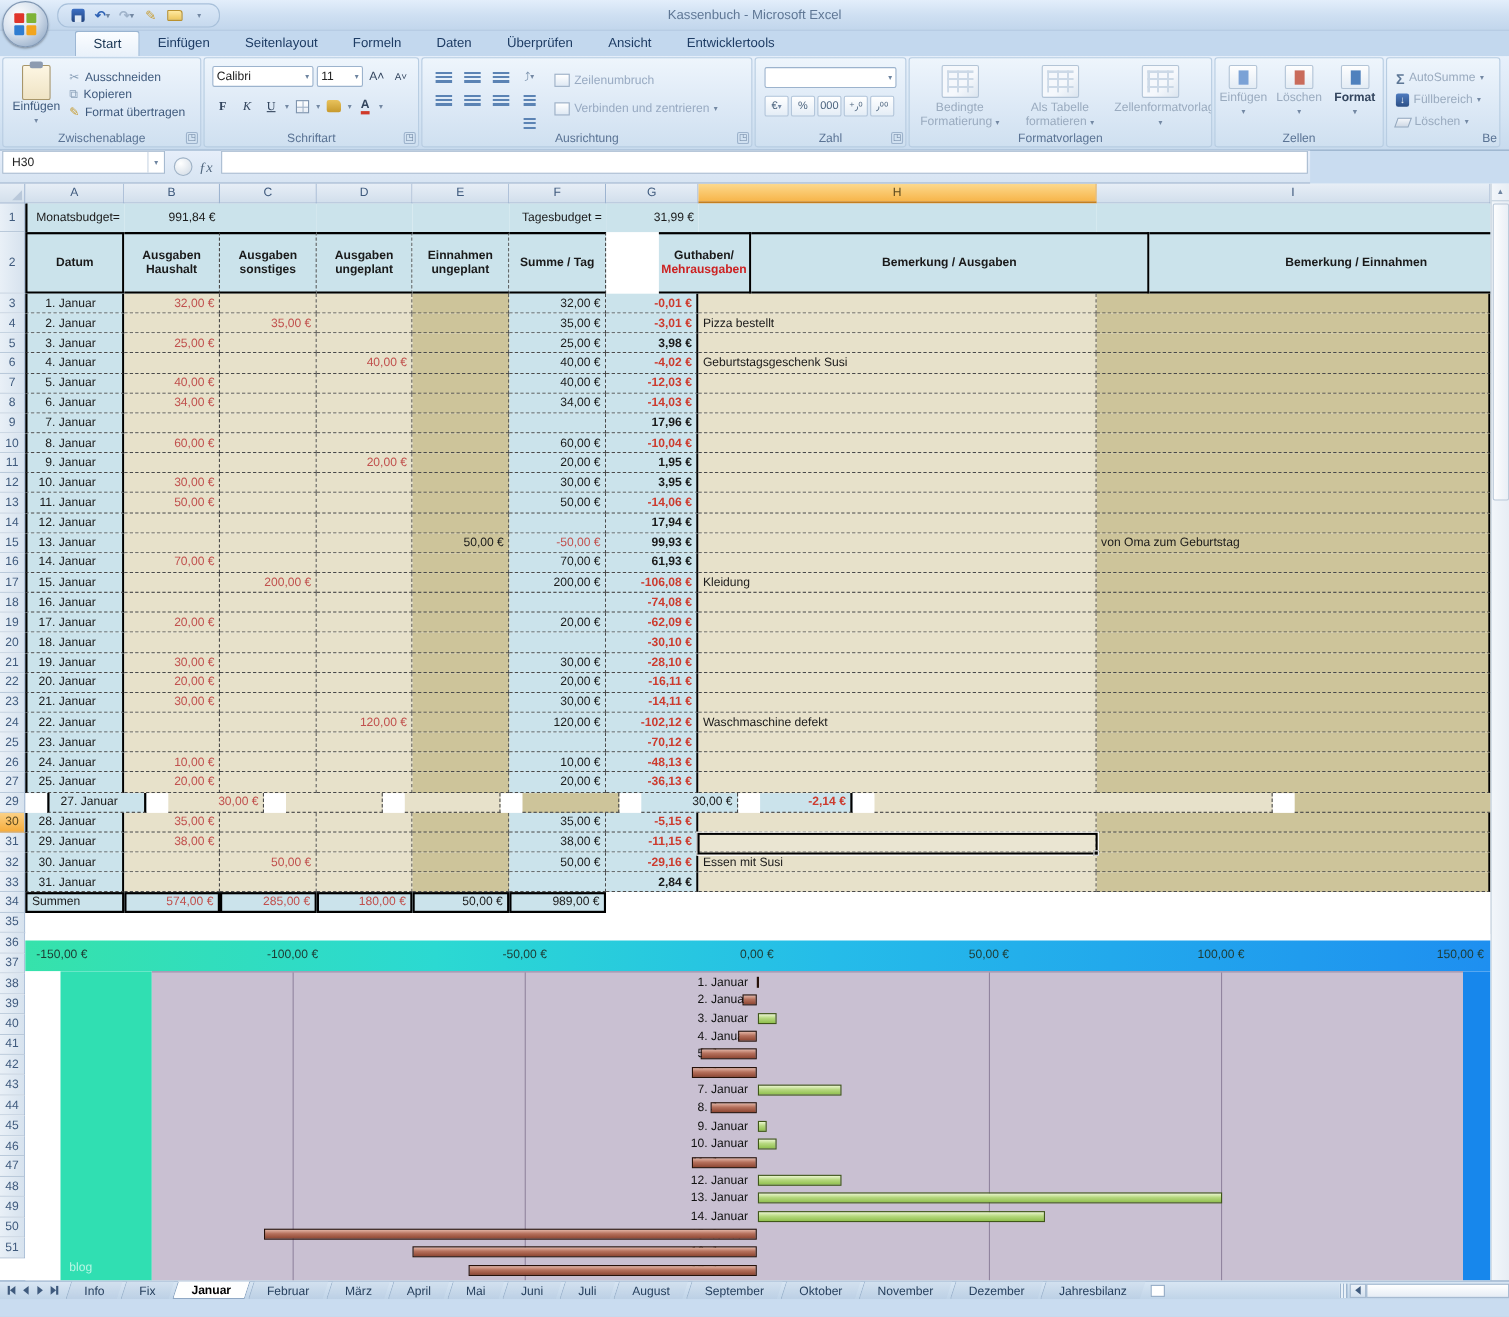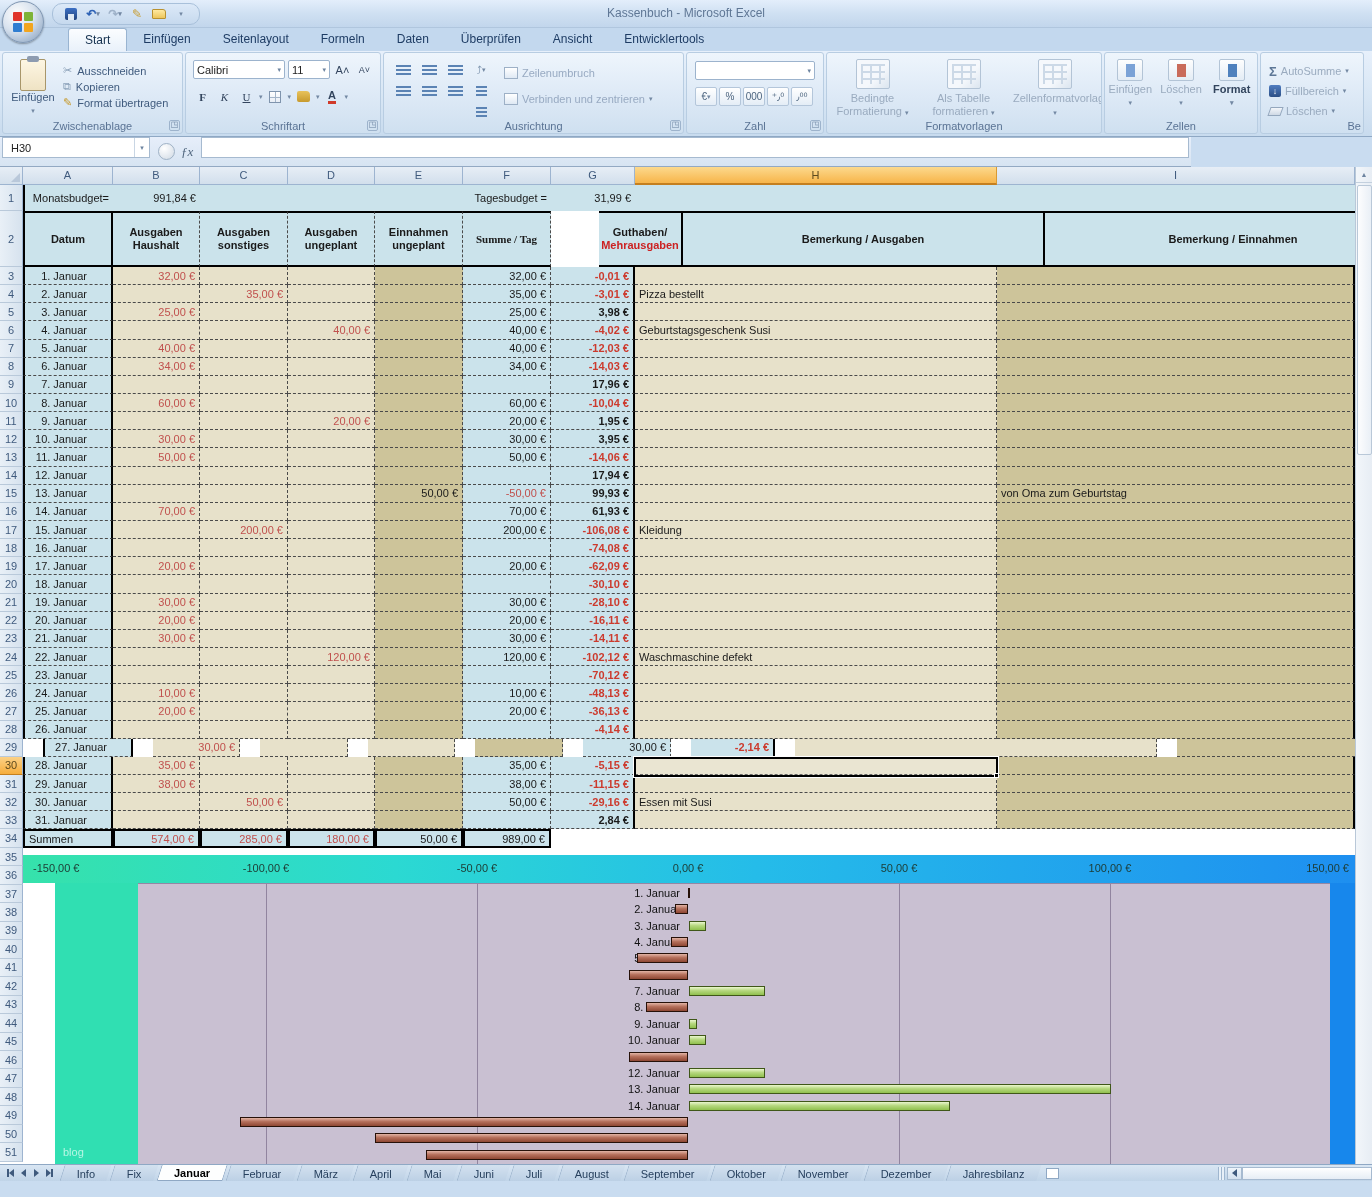--- a/index.html
+++ b/index.html
@@ -496,21 +496,21 @@
                 <span>Ausgaben</span>
                 <span>ungeplant</span>
               </span>
             </div>
             <div class="cell bg-blue" style="width: 88px;">
               <span class="h2">
                 <span>Einnahmen</span>
                 <span>ungeplant</span>
               </span>
             </div>
-            <div class="cell bg-blue" style="width: 88px; font-family: Liberation Serif, serif;">
+            <div class="cell bg-blue" style="width: 88px;">
               <span class="h2">
                 <span>Summe / Tag</span>
               </span>
             </div>
             <div class="cell bg-blue br2" style="width: 84px; margin-left: 48px;">
               <span class="h2">
                 <span>Guthaben/</span>
                 <span class="redline">Mehrausgaben</span>
               </span>
             </div>
@@ -815,32 +815,20 @@
           </div>
           <div class="xrow" style="height: 18.15px;">
             <div class="gut">27</div>
             <div class="cell bg-blue bl2 br2 date-cell" style="width: 90px;">25. Januar</div>
             <div class="cell bg-tan num red" style="width: 87px;">20,00 €</div>
             <div class="cell bg-tan num red" style="width: 88px;"></div>
             <div class="cell bg-tan num red" style="width: 87px;"></div>
             <div class="cell bg-khaki num" style="width: 88px;"></div>
             <div class="cell bg-blue num" style="width: 88px;">20,00 €</div>
             <div class="cell bg-blue num br2 gneg" style="width: 84px;">-36,13 €</div>
-            <div class="cell bg-tan" style="width: 362px;"></div>
-            <div class="cell bg-khaki br2" style="width: 358px;"></div>
-          </div>
-          <div class="xrow" style="height: 18.15px;">
-            <div class="gut">28</div>
-            <div class="cell bg-blue bl2 br2 date-cell" style="width: 90px;">26. Januar</div>
-            <div class="cell bg-tan num red" style="width: 87px;"></div>
-            <div class="cell bg-tan num red" style="width: 88px;"></div>
-            <div class="cell bg-tan num red" style="width: 87px;"></div>
-            <div class="cell bg-khaki num" style="width: 88px;"></div>
-            <div class="cell bg-blue num" style="width: 88px;"></div>
-            <div class="cell bg-blue num br2 gneg" style="width: 84px;">-4,14 €</div>
             <div class="cell bg-tan" style="width: 362px;"></div>
             <div class="cell bg-khaki br2" style="width: 358px;"></div>
           </div>
           <div class="xrow" style="height: 18.15px; gap: 20px;">
             <div class="gut">29</div>
             <div class="cell bg-blue bl2 br2 date-cell" style="width: 90px;">27. Januar</div>
             <div class="cell bg-tan num red" style="width: 87px;">30,00 €</div>
             <div class="cell bg-tan num red" style="width: 88px;"></div>
             <div class="cell bg-tan num red" style="width: 87px;"></div>
             <div class="cell bg-khaki num" style="width: 88px;"></div>

